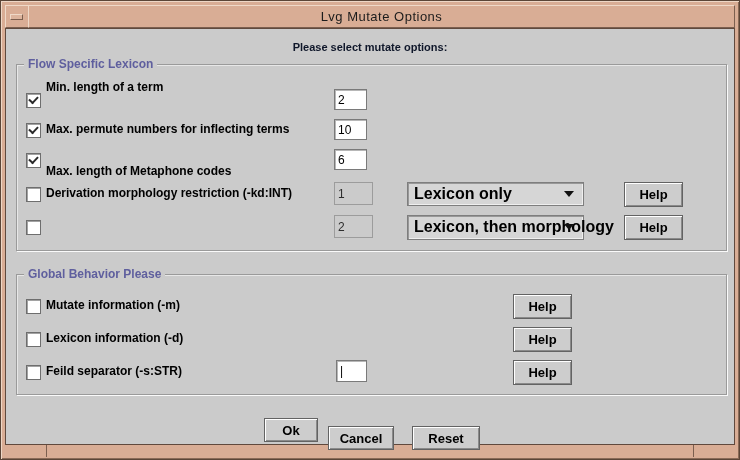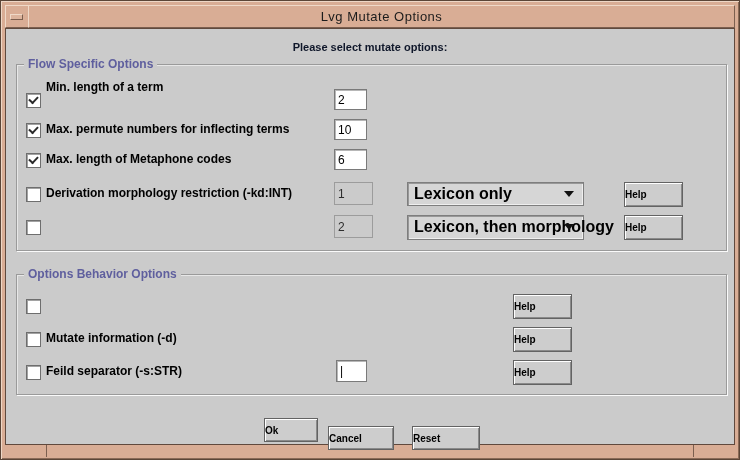--- a/index.html
+++ b/index.html
@@ -91,22 +91,22 @@
   }
   .combo .arrow {
     position:absolute; right:9px; top:8px; width:0; height:0;
     border-left:5px solid transparent; border-right:5px solid transparent;
     border-top:6px solid #111;
   }
   .btn {
     position:absolute; box-sizing:border-box; background:#cdcdcd;
     border:1px solid #636363;
     box-shadow: inset 1px 1px 0 #ffffff, inset -1px -1px 0 #8a8a8a;
-    font-family:"Liberation Sans", sans-serif; font-weight:bold; font-size:10px; color:#000;
-    text-align:left; cursor:pointer; padding:0;
+    font-family:"Liberation Sans", sans-serif; font-weight:bold; font-size:13px; color:#000;
+    text-align:center; cursor:pointer; padding:0;
   }
 </style>
 </head>
 <body>
 
 <div class="window">
 
   <div class="menu-btn">
     <div class="menu-dash"></div>
   </div>
@@ -114,67 +114,68 @@
     <span>Lvg Mutate Options</span>
   </div>
   <div class="frame-tick" style="left:45px;"></div>
   <div class="frame-tick" style="right:45px;"></div>
 
   <div class="content">
 
     <div class="header">Please select mutate options:</div>
 
     <div class="group" style="left:10px; top:35px; width:711px; height:187px;">
-      <span class="group-title">Flow Specific Options</span>
+      <span class="group-title">Flow Specific Lexicon</span>
     </div>
 
     <div class="cb checked" style="left:20px; top:64px;">
         <span class="check"></span>
       </div>
     <span class="lbl" style="left:40px; top:50px;">Min. length of a term</span>
     <input class="tf" style="left: 328px; top: 60px; width: 33px; height: 21px;" value="2">
 
     <div class="cb checked" style="left:20px; top:94px;">
         <span class="check"></span>
       </div>
     <span class="lbl" style="left:40px; top:92px;">Max. permute numbers for inflecting terms</span>
     <input class="tf" style="left: 328px; top: 90px; width: 33px; height: 21px;" value="10">
 
     <div class="cb checked" style="left:20px; top:124px;">
         <span class="check"></span>
       </div>
-    <span class="lbl" style="left:40px; top:122px;">Max. length of Metaphone codes</span>
+    <span class="lbl" style="left:40px; top:134px;">Max. length of Metaphone codes</span>
     <input class="tf" style="left: 328px; top: 120px; width: 33px; height: 21px;" value="6">
 
     <div class="cb" style="left:20px; top:158px;"></div>
     <span class="lbl" style="left:40px; top:156px;">Derivation morphology restriction (-kd:INT)</span>
     <input class="tf disabled" style="left: 328px; top: 153px; width: 39px; height: 23px;" value="1">
     <div class="combo" style="left:401px; top:153px; width:177px; height:24px;">
       <span>Lexicon only</span>
       <span class="arrow"></span>
     </div>
     <button class="btn" style="left:618px; top:153px; width:59px; height:25px;">Help</button>
 
     <div class="cb" style="left:20px; top:191px;"></div>
     <input class="tf disabled" style="left: 328px; top: 186px; width: 39px; height: 23px;" value="2">
     <div class="combo" style="left:401px; top:186px; width:177px; height:25px;">
       <span>Lexicon, then morphology</span>
       <span class="arrow"></span>
     </div>
     <button class="btn" style="left:618px; top:186px; width:59px; height:25px;">Help</button>
 
     <div class="group" style="left:10px; top:245px; width:711px; height:121px;">
-      <span class="group-title">Options Behavior Options</span>
+      <span class="group-title">Global Behavior Please</span>
     </div>
 
     <div class="cb" style="left:20px; top:270px;"></div>
+    <span class="lbl" style="left:40px; top:268px;">Mutate information (-m)</span>
     <button class="btn" style="left:507px; top:265px; width:59px; height:25px;">Help</button>
 
     <div class="cb" style="left:20px; top:303px;"></div>
-    <span class="lbl" style="left:40px; top:301px;">Mutate information (-d)</span>
+    <span class="lbl" style="left:40px; top:301px;">Lexicon information (-d)</span>
     <button class="btn" style="left:507px; top:298px; width:59px; height:25px;">Help</button>
 
     <div class="cb" style="left:20px; top:336px;"></div>
     <span class="lbl" style="left:40px; top:334px;">Feild separator (-s:STR)</span>
     <input class="tf" style="left: 330px; top: 331px; width: 31px; height: 22px;" value="|">
     <button class="btn" style="left:507px; top:331px; width:59px; height:25px;">Help</button>
 
     <button class="btn" style="left:258px; top:389px; width:54px; height:24px;">Ok</button>
     <button class="btn" style="left:322px; top:397px; width:66px; height:24px;">Cancel</button>
     <button class="btn" style="left:406px; top:397px; width:68px; height:24px;">Reset</button>

